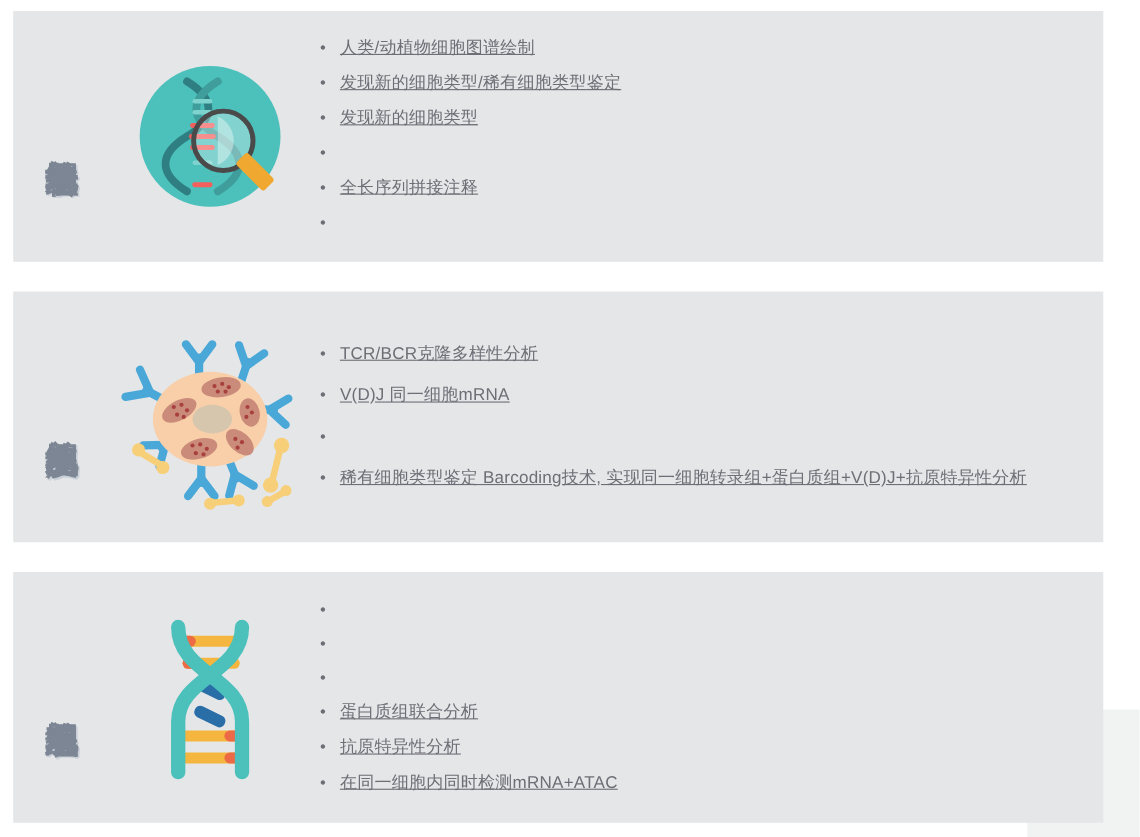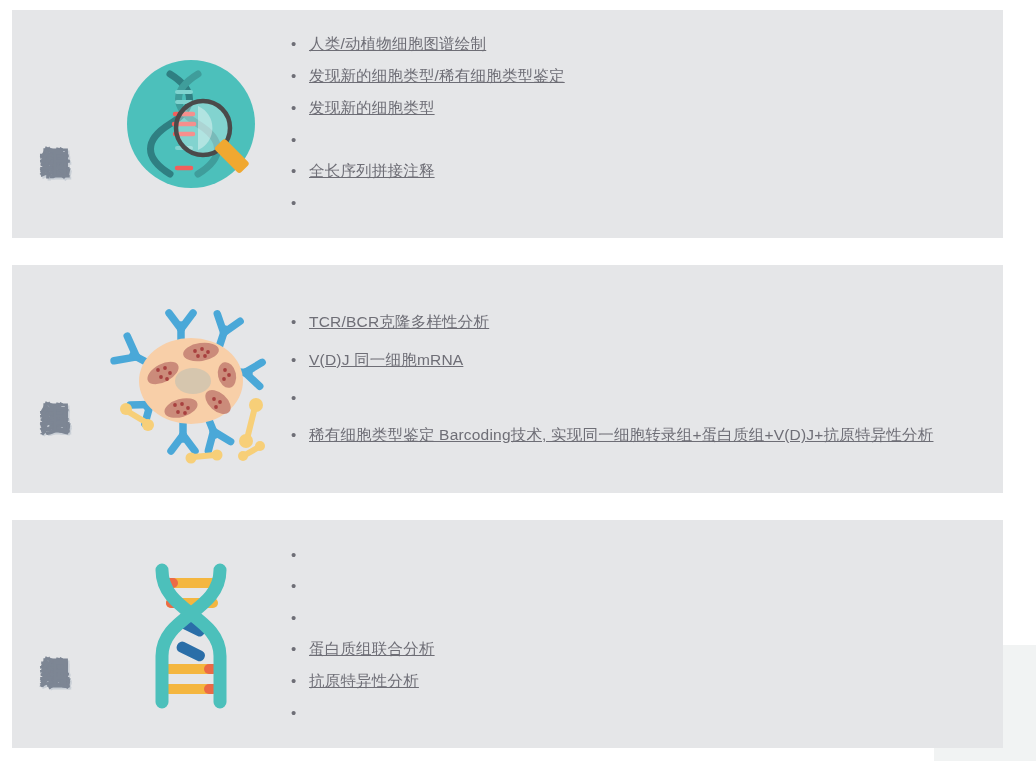--- a/index.html
+++ b/index.html
@@ -339,17 +339,18 @@
       <li class="bullet-row">
         <span class="bullet-dot">•</span>
         <span class="bullet-text">蛋白质组联合分析</span>
       </li>
       <li class="bullet-row">
         <span class="bullet-dot">•</span>
         <span class="bullet-text">抗原特异性分析</span>
       </li>
       <li class="bullet-row">
         <span class="bullet-dot">•</span>
+        <span class="bullet-text">在同一细胞内同时检测mRNA+ATAC</span>
       </li>
     </ul>
   </section>
 
 </div>
 
 </body></html>

